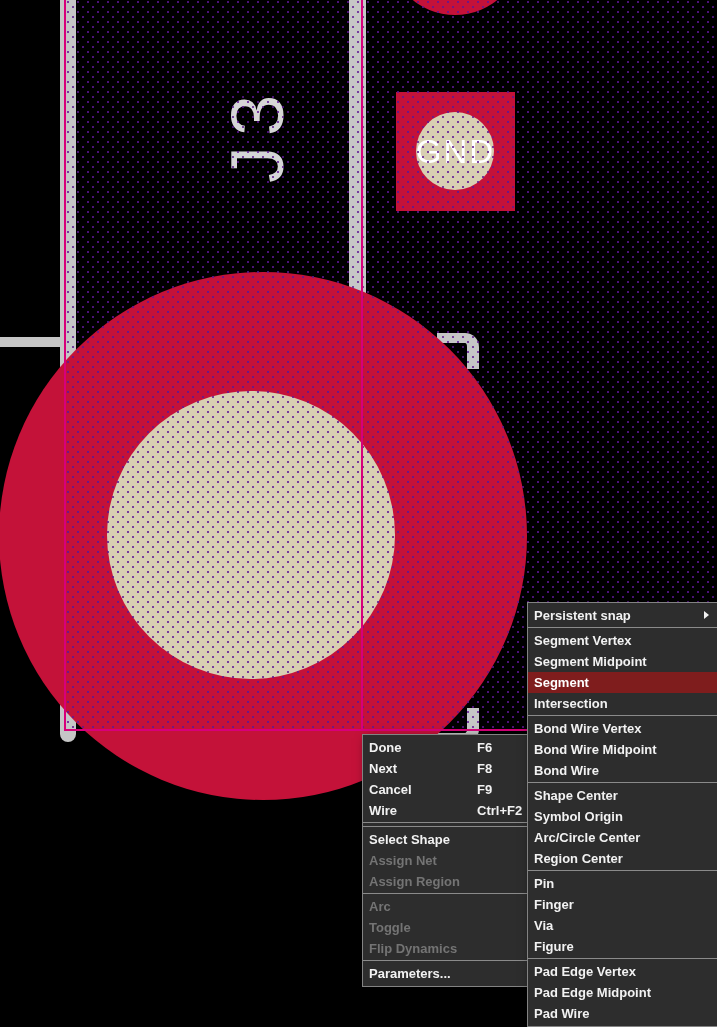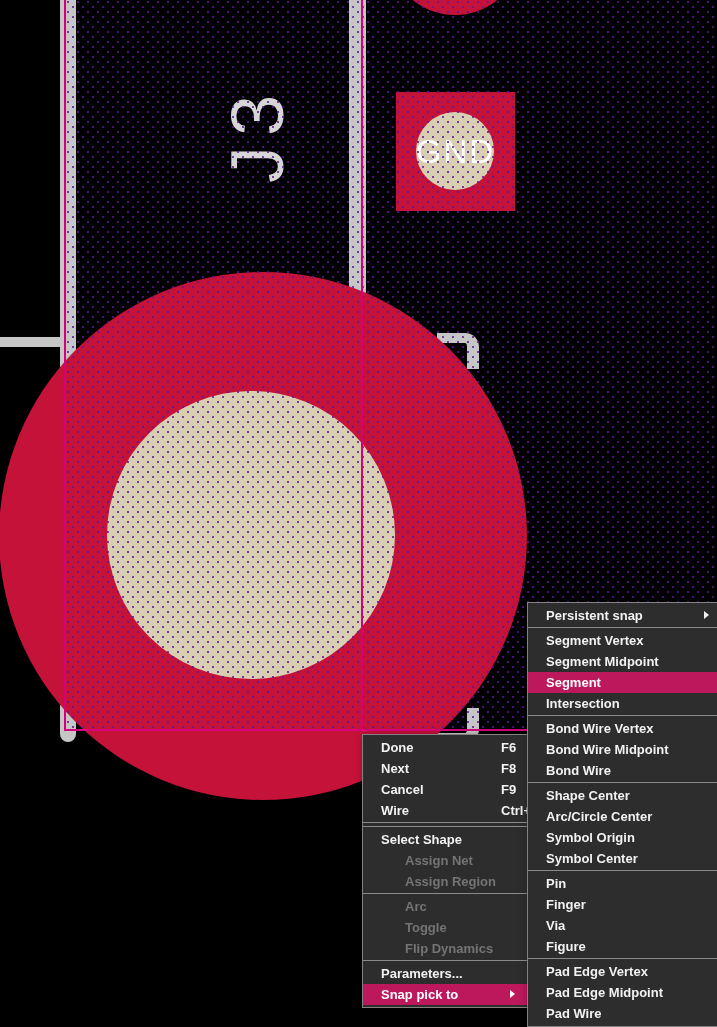--- a/index.html
+++ b/index.html
@@ -36,24 +36,24 @@
     background-image:
       radial-gradient(circle, rgba(95,22,150,0.80) 0 1.1px, rgba(0,0,0,0) 1.2px),
       radial-gradient(circle, rgba(95,22,150,0.80) 0 1.1px, rgba(0,0,0,0) 1.2px);
     background-size:10px 10px,10px 10px;background-position:2px 2px,7px 7px;}
   .edge-right{left:361px;top:0;width:2px;height:730px;background:#d8007a;}
   
   .menu{background:#2d2d2d;border:1px solid #838383;box-shadow:4px 4px 10px rgba(0,0,0,0.6);
     padding:2px 0;color:#f2f2f2;font-size:13px;font-weight:600;z-index:10;}
   #left-menu{left:362px;top:734px;width:165px;}
   #snap-submenu{left:527px;top:602px;width:189px;}
-  .mi{position:relative;height:21px;line-height:21px;padding-left:18px;white-space:nowrap;cursor:default;}
-  .mi.dis{color:#747474;margin-left:24px;}
-  .mi.hl{background:#be185d;color:#fff;}
-  .sc{position:absolute;left:114px;top:0;margin-left:24px;}
+  .mi{position:relative;height:21px;line-height:21px;padding-left:6px;white-space:nowrap;cursor:default;}
+  .mi.dis{color:#747474;}
+  .mi.hl{background:#7f1d1d;color:#fff;}
+  .sc{position:absolute;left:114px;top:0;}
   .sep{position:relative;height:4px;}
   .sep::after{content:'';position:absolute;left:0;right:0;top:1px;border-top:1px solid #8a8a8a;}
   .arrow{position:absolute;top:6px;width:0;height:0;
     border-left:5px solid currentColor;border-top:4.5px solid transparent;border-bottom:4.5px solid transparent;}
   #left-menu .arrow{right:13px;}
   #snap-submenu .arrow{right:8px;}
 </style>
 </head>
 <body>
 
@@ -86,38 +86,37 @@
     <div class="sep"></div>
     <div class="mi"><span>Select Shape</span></div>
     <div class="mi dis"><span>Assign Net</span></div>
     <div class="mi dis"><span>Assign Region</span></div>
     <div class="sep"></div>
     <div class="mi dis"><span>Arc</span></div>
     <div class="mi dis"><span>Toggle</span></div>
     <div class="mi dis"><span>Flip Dynamics</span></div>
     <div class="sep"></div>
     <div class="mi"><span>Parameters...</span></div>
-    <div class="mi hl"><span>Snap pick to</span><span class="arrow"></span></div>
   </div>
 <div id="snap-submenu" class="abs menu">
     <div class="mi"><span>Persistent snap</span><span class="arrow"></span></div>
     <div class="sep"></div>
     <div class="mi"><span>Segment Vertex</span></div>
     <div class="mi"><span>Segment Midpoint</span></div>
     <div class="mi hl"><span>Segment</span></div>
     <div class="mi"><span>Intersection</span></div>
     <div class="sep"></div>
     <div class="mi"><span>Bond Wire Vertex</span></div>
     <div class="mi"><span>Bond Wire Midpoint</span></div>
     <div class="mi"><span>Bond Wire</span></div>
     <div class="sep"></div>
     <div class="mi"><span>Shape Center</span></div>
+    <div class="mi"><span>Symbol Origin</span></div>
     <div class="mi"><span>Arc/Circle Center</span></div>
-    <div class="mi"><span>Symbol Origin</span></div>
-    <div class="mi"><span>Symbol Center</span></div>
+    <div class="mi"><span>Region Center</span></div>
     <div class="sep"></div>
     <div class="mi"><span>Pin</span></div>
     <div class="mi"><span>Finger</span></div>
     <div class="mi"><span>Via</span></div>
     <div class="mi"><span>Figure</span></div>
     <div class="sep"></div>
     <div class="mi"><span>Pad Edge Vertex</span></div>
     <div class="mi"><span>Pad Edge Midpoint</span></div>
     <div class="mi"><span>Pad Wire</span></div>
   </div>

